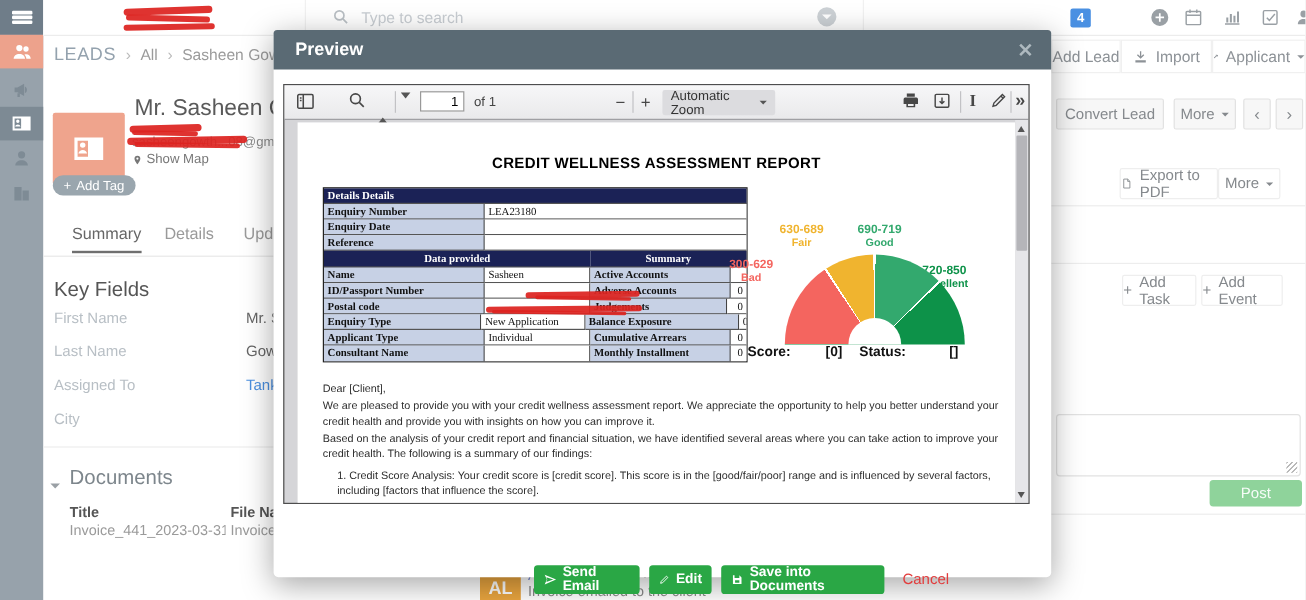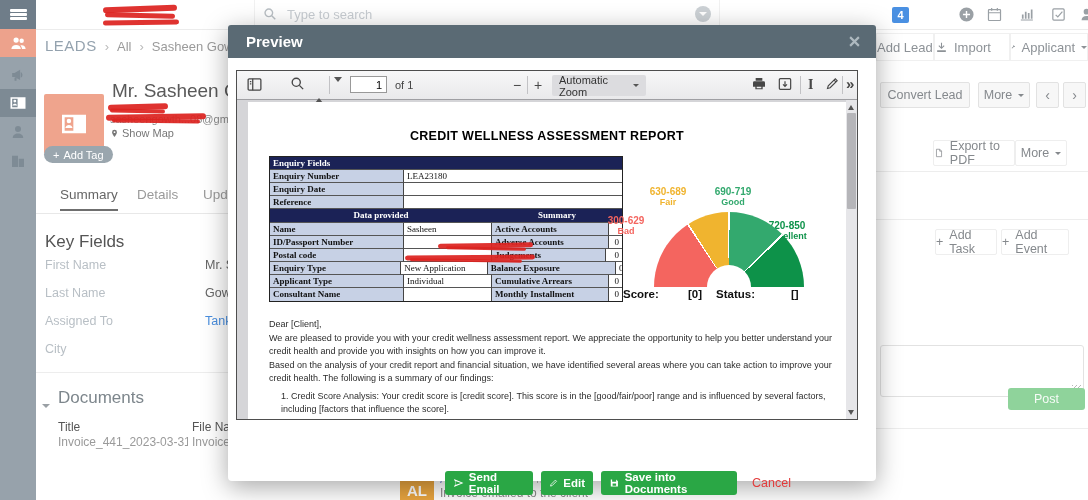--- a/index.html
+++ b/index.html
@@ -5,52 +5,52 @@
   html,body{margin:0;padding:0;background:#e9e9e9}
   #app{position:relative;width:1088px;height:500px;background:#ffffff;font-family:"Liberation Sans",sans-serif;overflow:hidden}
   .abs{position:absolute}
   
   .sb{position:absolute;left:0;top:0;width:36px;height:500px;background:#97a2ab}
   .sbi{position:absolute;left:0;width:36px;height:28px;display:flex;align-items:center;justify-content:center;color:#7e8b95}
   .sbi svg{display:block}
   .bar{width:17px;height:2.4px;background:#fff;border-radius:1px;margin:1.6px 0}
   
   .topbar{position:absolute;left:36px;top:0;width:1052px;height:29px;background:#fff;border-bottom:1px solid #ececec}
-  .search{position:absolute;left:254px;top:0;width:466px;height:28px;display:flex;align-items:center;gap:8px;padding:0 8px;border-left:1px solid #f1f1f1;border-right:1px solid #f1f1f1;box-sizing:border-box}
+  .search{position:absolute;left:254px;top:0;width:466px;height:28px;display:flex;align-items:center;gap:8px;padding:0 22px;border-left:1px solid #f1f1f1;border-right:1px solid #f1f1f1;box-sizing:border-box}
   .search input{border:0;outline:0;flex:1;font-size:13px;color:#666;background:transparent;font-family:"Liberation Sans",sans-serif}
   .search input::placeholder{color:#c8cdd2}
   .cchev{width:16px;height:16px;border-radius:50%;background:#ccd1d5;display:flex;align-items:center;justify-content:center}
   .badge4{position:absolute;left:892px;top:7px;width:17px;height:16px;background:#4a90e2;color:#fff;font-size:11px;font-weight:bold;border-radius:2px;display:flex;align-items:center;justify-content:center}
   .tico{position:absolute;top:6px;color:#9aa0a5}
   .caret{display:inline-block;width:0;height:0;border-left:4px solid transparent;border-right:4px solid transparent;border-top:4px solid currentColor}
   .caret-dn-sm{border-left-width:3px;border-right-width:3px;border-top-width:3.5px}
   
   .crumb{position:absolute;left:45px;top:37px;display:flex;align-items:baseline;gap:8px;color:#9b9b9b;font-size:13px}
   .crumb .mod{font-size:15px;color:#94a2ae;letter-spacing:.5px}
   .crumb .sep{color:#bbb}
-  .hbtn{position:absolute;top:33px;height:28px;display:flex;align-items:center;justify-content:flex-start;gap:6px;font-size:13px;color:#8d9297;background:#fff;border:1px solid #f0f0f0;box-sizing:border-box;cursor:pointer}
+  .hbtn{position:absolute;top:33px;height:28px;display:flex;align-items:center;justify-content:center;gap:6px;font-size:13px;color:#8d9297;background:#fff;border:1px solid #f0f0f0;box-sizing:border-box;cursor:pointer}
   .gbtn{position:absolute;height:26px;display:flex;align-items:center;justify-content:center;gap:6px;font-size:12.5px;color:#85898d;background:#f7f7f7;border:1px solid #e2e2e2;border-radius:2px;box-sizing:border-box;cursor:pointer}
   
   .avatar{position:absolute;left:44px;top:94px;width:60px;height:60px;background:#efa48d;border-radius:2px;display:flex;align-items:center;justify-content:center;color:#fff}
   .leadtitle{position:absolute;left:112px;top:80px;width:116px;height:24px;font-size:19px;color:#5a5a5a;white-space:nowrap;overflow:hidden}
   .email{position:absolute;left:110px;top:113px;width:118px;font-size:11px;color:#8a8a8a;white-space:nowrap;overflow:hidden}
   .showmap{position:absolute;left:110px;top:127px;display:flex;align-items:center;gap:3px;font-size:11px;color:#777}
   .addtag{position:absolute;left:44px;top:146px;height:17px;padding:0 9px;background:#9aa6ae;border-radius:9px;color:#fff;font-size:11px;display:flex;align-items:center;gap:4px;cursor:pointer}
   .tabs{position:absolute;left:36px;top:183px;width:192px;height:30px;border-bottom:1px solid #e8e8e8}
   .tab{position:absolute;top:4px;font-size:13.5px;color:#9a9a9a;padding-bottom:7px;cursor:pointer;white-space:nowrap}
   .tab.active{color:#666;border-bottom:2px solid #6f6f6f}
   
   .secttl{position:absolute;font-size:17px;color:#555}
   .kf-label{position:absolute;left:45px;font-size:12.5px;color:#b8bfc5}
   .kf-value{position:absolute;left:205px;width:23px;font-size:12.5px;color:#666;white-space:nowrap;overflow:hidden}
   .divider{position:absolute;height:1px;background:#ededed}
-  .doc-col{position:absolute;font-size:12px;font-weight:normal;color:#555;white-space:nowrap;overflow:hidden}
+  .doc-col{position:absolute;font-size:12px;font-weight:bold;color:#555;white-space:nowrap;overflow:hidden}
   .doc-val{position:absolute;font-size:12px;color:#9a9a9a;white-space:nowrap;overflow:hidden}
   
-  .post{position:absolute;left:1008px;top:388px;width:77px;height:22px;background:#8fd39b;border-radius:3px;color:rgba(255,255,255,.92);font-size:12.5px;display:flex;align-items:center;justify-content:center;cursor:pointer}
+  .post{position:absolute;left:1008px;top:400px;width:77px;height:22px;background:#8fd39b;border-radius:3px;color:rgba(255,255,255,.92);font-size:12.5px;display:flex;align-items:center;justify-content:center;cursor:pointer}
   .tarea{position:absolute;left:880px;top:345px;width:204px;height:52px;background:#fff;border:1px solid #e2e2e2;border-radius:3px;box-sizing:border-box}
   .grip{position:absolute;right:2px;bottom:2px;width:9px;height:9px;background:repeating-linear-gradient(135deg,#b9b9b9 0 1px,transparent 1px 3px)}
   
   .fav{position:absolute;left:400px;top:476px;width:34px;height:28px;background:#e9a53f;border-radius:2px;color:#fff;font-weight:bold;font-size:15px;display:flex;align-items:center;justify-content:center}
   
   .rd{position:absolute;background:#dd2420;border-radius:3px;opacity:.93}
   
   .modal{position:absolute;left:228px;top:25px;width:648px;height:456px;background:#fff;border-radius:4px;box-shadow:0 6px 26px rgba(0,0,0,.35);z-index:50}
   .mhead{position:absolute;left:0;top:0;width:100%;height:33px;background:#5a6a74;border-radius:3px 3px 0 0;display:flex;align-items:center}
   .mhead .ttl{margin-left:18px;color:#fff;font-size:15px;font-weight:bold}
@@ -358,21 +358,21 @@
         </span>
         <span class="vsep" style="left:605px"></span>
         <span class="pt" style="left:609px;top:4px;font-size:15px;font-weight:bold">»</span>
       </div>
 
       <div class="page">
         <div class="rpt-title">CREDIT WELLNESS ASSESSMENT REPORT</div>
 
         <div class="tbl">
           <div class="trow">
-              <div class="tcell navy" style="width:100%">Enquiry Fields</div>
+              <div class="tcell navy" style="width:100%">Details Details</div>
             </div>
           <div class="trow">
               <div class="tcell lc" style="width:134px">Enquiry Number</div>
               <div class="tcell vc" style="flex:1;border-right:0">LEA23180</div>
             </div>
           <div class="trow">
               <div class="tcell lc" style="width:134px">Enquiry Date</div>
               <div class="tcell vc" style="flex:1;border-right:0"></div>
             </div>
           <div class="trow">

